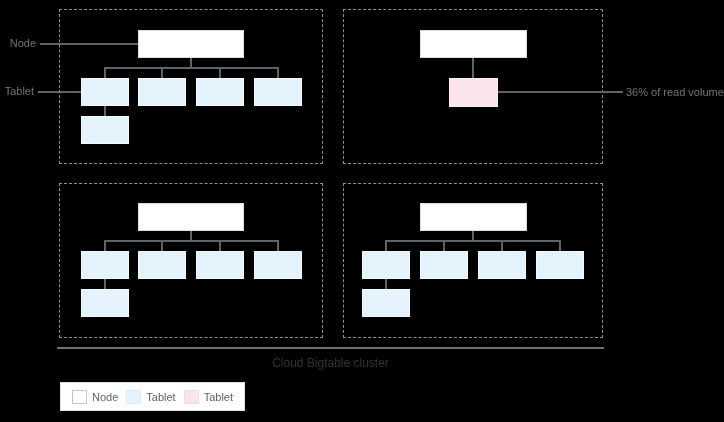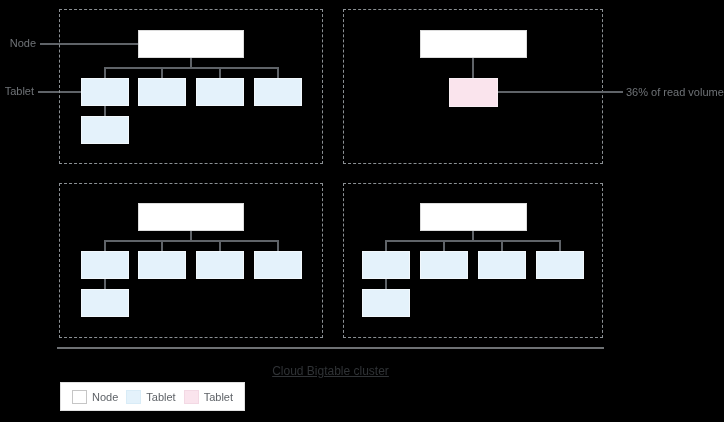--- a/index.html
+++ b/index.html
@@ -31,24 +31,23 @@
   .lbl {
     position:absolute; font-size:11px; line-height:13px;
     color:var(--label-text,#6f7377); white-space:nowrap;
   }
   .lbl-right { text-align:right; }
   .cluster-line {
     position:absolute; left:57px; top:347px; width:547px; height:2px;
     background:var(--cluster-line,#6e7174);
   }
   .cluster-label {
-    position:absolute; left:57px; top:364px; width:547px;
+    position:absolute; left:57px; top:356px; width:547px;
     text-align:center; font-size:12px;
     color:var(--cluster-text,#303336);
-    text-decoration:underline;
   }
   .legend {
     position:absolute; left:60px; top:382px; height:29px;
     box-sizing:border-box;
     background:var(--legend-bg,#ffffff);
     border:1px solid var(--legend-border,#e0e0e0);
     display:flex; align-items:center;
     padding:0 11px; gap:8px;
   }
   .legend-item { display:flex; align-items:center; gap:5px; }

